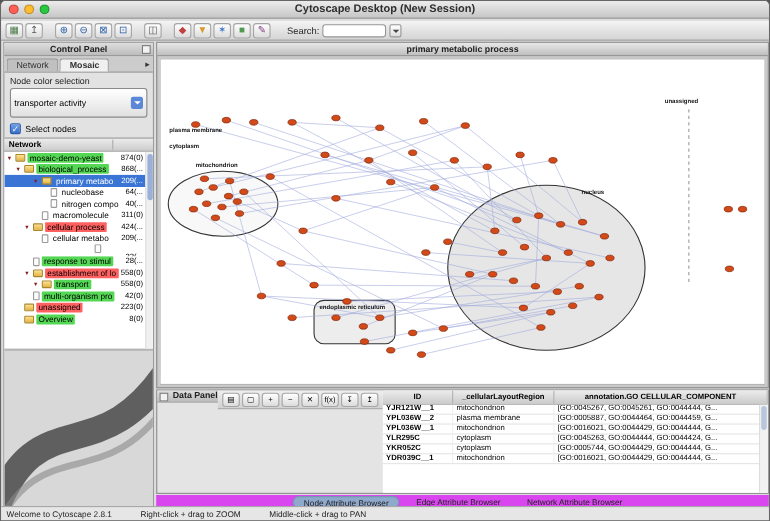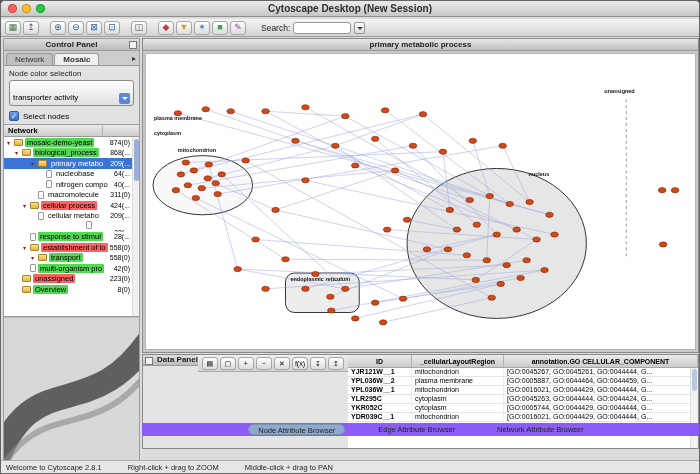--- a/index.html
+++ b/index.html
@@ -40,23 +40,23 @@
                     font-size:8px; font-weight:bold; text-align:center; line-height:11px; color:#222; position:relative; flex:none; }
   .float-icon { position:absolute; right:2px; top:2px; width:8px; height:8px; border:1px solid #777; background:#f2f2f2; }
   .panel-tabs { height:15px; display:flex; background:#cccccc; border-bottom:1px solid #9a9a9a;
                 align-items:flex-end; padding-left:2px; flex:none; }
   .panel-tab { font-size:8px; padding:1px 8px 1px; border:1px solid #9a9a9a; border-bottom:none;
                border-radius:3px 3px 0 0; background:#c0c0c0; color:#333; margin-right:1px; }
   .panel-tab.active { background:#f0f0f0; font-weight:bold; }
   .tab-scroll { margin-left:auto; font-size:8px; color:#333; padding:0 3px 2px; }
   .section { flex:none; padding:2px 5px 0; }
   .section-label { font-size:8px; color:#222; height:12px; line-height:12px; }
-  .select-box { height:17px; border:1px solid #8a8a8a; border-radius:3px;
-                background:linear-gradient(#ffffff,#e0e0e0); display:flex; 
-                font-size:8px; padding:12px 3px; margin-bottom:2px; }
+  .select-box { height:27px; border:1px solid #8a8a8a; border-radius:3px;
+                background:linear-gradient(#ffffff,#e0e0e0); display:flex; align-items:center;
+                font-size:8px; padding:0 3px; margin-bottom:2px; }
   .select-arrow { margin-left:auto; width:11px; height:11px; background:#5a87d6; border-radius:2px; position:relative; }
   .select-arrow::after { content:""; position:absolute; left:2.5px; top:4px; border:3px solid transparent; border-top-color:#fff; }
   .checkbox-row { display:flex; align-items:center; gap:4px; font-size:8px; height:16px; }
   .checkbox { width:10px; height:10px; background:linear-gradient(#6fa0e8,#3a6fc8); border:1px solid #2d5ca8;
               border-radius:2px; color:#fff; font-size:8px; line-height:9px; text-align:center; }
   .tree-header { display:flex; height:13px; background:linear-gradient(#ececec,#cccccc);
                  border-top:1px solid #9a9a9a; border-bottom:1px solid #9a9a9a;
                  font-size:7.5px; font-weight:bold; align-items:center; flex:none; }
   .tree-header .col-network { flex:1; padding-left:4px; border-right:1px solid #adadad; }
   .tree-header .col-nodes { width:36px; padding-left:3px;margin-top:44px; }
@@ -101,22 +101,22 @@
   .dp-th { display:flex; align-items:center; justify-content:center; overflow:hidden; white-space:nowrap;
            border-right:1px solid #b2b2b2; flex:none; }
   .dp-tr { display:flex; height:9px; border-bottom:1px solid #e4e4e4; }
   .dp-td { padding:0 3px; white-space:nowrap; overflow:hidden; line-height:8.5px; border-right:1px solid #efefef; flex:none; }
   .c0 { width:64px; } .c1 { width:92px; } .c2 { width:194px; } .c3 { flex:1 !important; }
   .dp-td.bold { font-weight:bold; }
   .dp-scroll { position:absolute; right:0; top:13px; bottom:0; width:8px; background:#f2f2f2; border-left:1px solid #ddd; }
   .dp-thumb { position:absolute; top:1px; left:1px; width:5px; height:22px; background:#b9c6de; border-radius:3px; }
 
   
-  .attr-tabs { position:absolute; left:141px; width:557px; top:422px; height:13px; display:flex;
-               justify-content:center; gap:24px; align-items:center; background:#8b5cf6; }
+  .attr-tabs { position:absolute; left:141px; width:557px; top:449px; height:13px; display:flex;
+               justify-content:center; gap:6px; align-items:center; background:#d946ef; }
   .attr-tab { font-size:7.5px; height:11px; line-height:11px; padding:0 9px; border-radius:7px; color:#222; }
   .attr-tab.active { background:#8ea9cc; border:1px solid #7a93b5; }
   .statusbar { position:absolute; left:0; right:0; bottom:0; height:13px; background:#e6e6e6;
                border-top:1px solid #a8a8a8; display:flex; align-items:center; font-size:7.5px; color:#1d1d1d;
                gap:26px; padding-left:5px; }
 </style>
 </head>
 <body>
 
 <div class="app">

